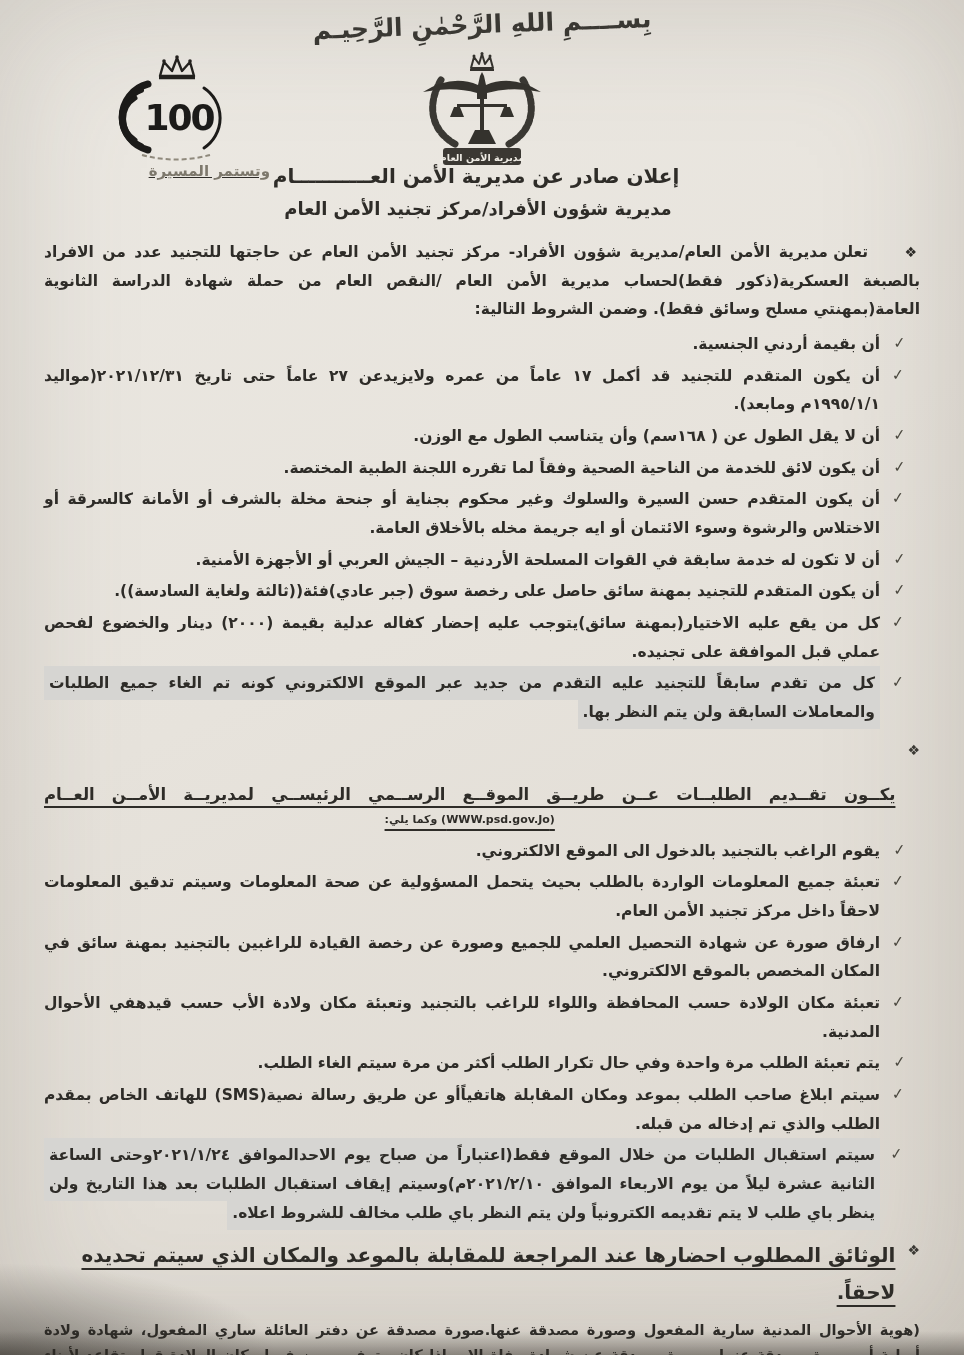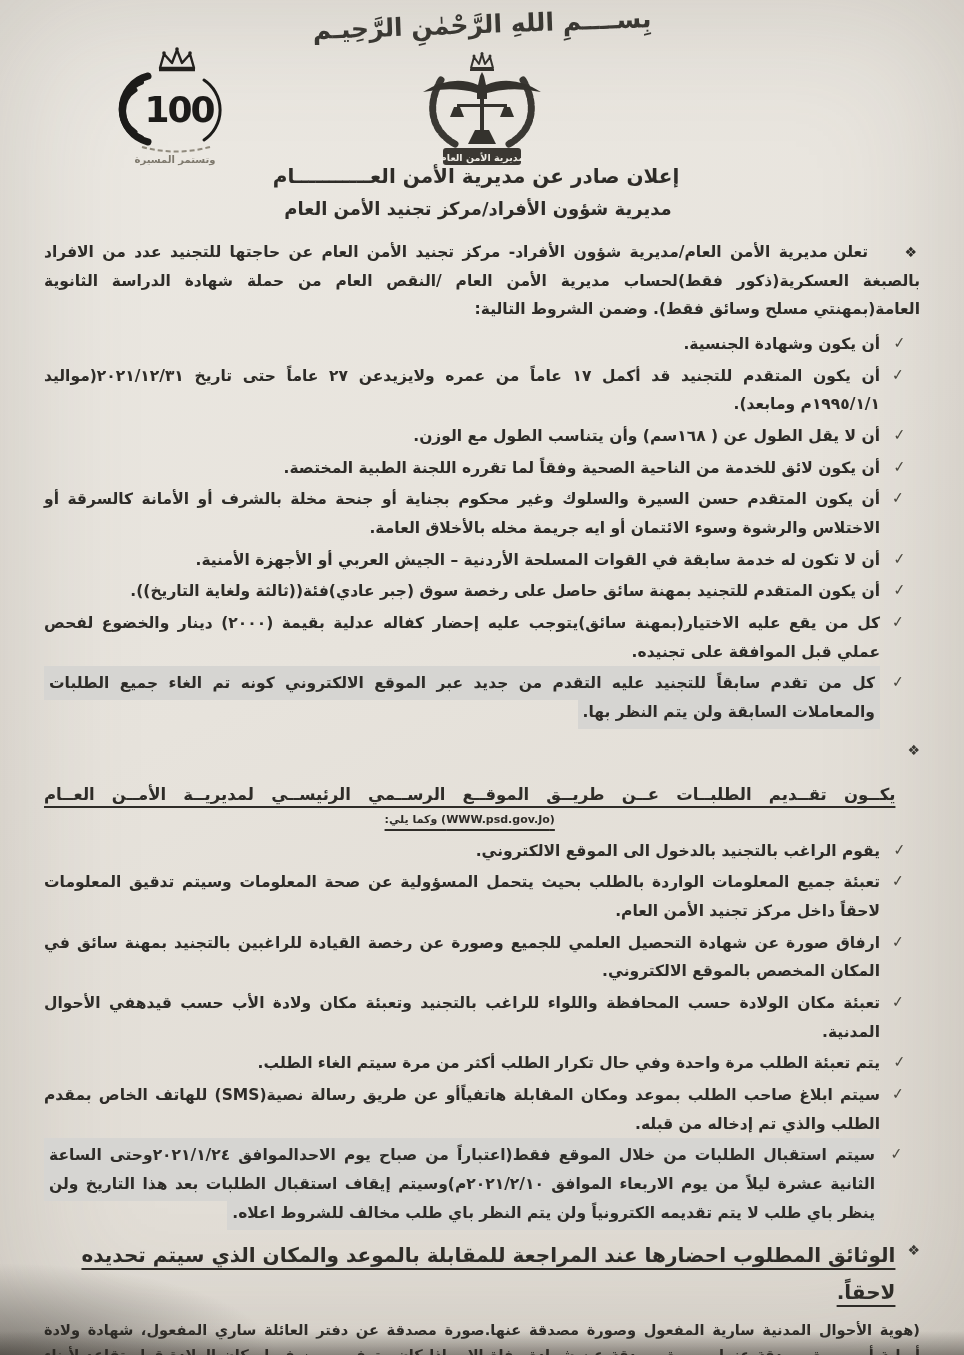--- a/index.html
+++ b/index.html
@@ -35,25 +35,26 @@
   .header { position: relative; height: 224px; }
   .bismillah {
     position: absolute; top: 4px; left: 0; right: 0;
     text-align: center;
     font-size: 25px; font-weight: 700;
     color: #3a3833;
     transform: rotate(-2deg);
     letter-spacing: 1px;
   }
   .centennial {
-    position: absolute; top: 40px; right: 650px; width: 190px;
-    text-align: center;
+    position: absolute; top: 48px; right: 650px; width: 190px;
+    text-align: right;
+    text-decoration: underline;
   }
   .centennial .tagline {
-    font-size: 10px; font-weight: 700; color: #7d786c;
+    font-size: 15px; font-weight: 700; color: #7d786c;
     letter-spacing: 3px; margin-top: 0px;
   }
   .emblem {
     position: absolute; top: 46px; left: 0; right: 0;
     display: flex; justify-content: center;
   }
   .doc-title {
     position: absolute; top: 158px; left: 0; right: 12px;
     text-align: center; font-size: 20px; font-weight: 700;
   }
@@ -174,21 +175,21 @@
     <div class="doc-subtitle">مديرية شؤون الأفراد/مركز تجنيد الأمن العام</div>
   </div>
 
   <div class="content">
 
     <p class="intro"><span class="diamond-inline">❖</span> <span>تعلن مديرية الأمن العام/مديرية شؤون الأفراد- مركز تجنيد الأمن العام عن حاجتها للتجنيد عدد من الافراد بالصبغة العسكرية(ذكور فقط)لحساب مديرية الأمن العام /النقص العام من حملة شهادة الدراسة الثانوية العامة(بمهنتي مسلح وسائق فقط). وضمن الشروط التالية:</span></p>
 
     <ul class="check-list">
       <li class="check-item">
         <span class="check-icon">✓</span>
-        <span class="check-text">أن يكون وشهادة الجنسية.</span>
+        <span class="check-text">أن بقيمة أردني الجنسية.</span>
       </li>
       <li class="check-item">
         <span class="check-icon">✓</span>
         <span class="check-text">أن يكون المتقدم للتجنيد قد أكمل ١٧ عاماً من عمره ولايزيدعن ٢٧ عاماً حتى تاريخ ٢٠٢١/١٢/٣١(مواليد ١٩٩٥/١/١م ومابعد).</span>
       </li>
       <li class="check-item">
         <span class="check-icon">✓</span>
         <span class="check-text">أن لا يقل الطول عن ( ١٦٨سم) وأن يتناسب الطول مع الوزن.</span>
       </li>
       <li class="check-item">
@@ -198,21 +199,21 @@
       <li class="check-item">
         <span class="check-icon">✓</span>
         <span class="check-text">أن يكون المتقدم حسن السيرة والسلوك وغير محكوم بجناية أو جنحة مخلة بالشرف أو الأمانة كالسرقة أو الاختلاس والرشوة وسوء الائتمان أو ايه جريمة مخله بالأخلاق العامة.</span>
       </li>
       <li class="check-item">
         <span class="check-icon">✓</span>
         <span class="check-text">أن لا تكون له خدمة سابقة في القوات المسلحة الأردنية – الجيش العربي أو الأجهزة الأمنية.</span>
       </li>
       <li class="check-item">
         <span class="check-icon">✓</span>
-        <span class="check-text">أن يكون المتقدم للتجنيد بمهنة سائق حاصل على رخصة سوق (جبر عادي)فئة((ثالثة ولغاية التاريخ)).</span>
+        <span class="check-text">أن يكون المتقدم للتجنيد بمهنة سائق حاصل على رخصة سوق (جبر عادي)فئة((ثالثة ولغاية السادسة)).</span>
       </li>
       <li class="check-item">
         <span class="check-icon">✓</span>
         <span class="check-text">كل من يقع عليه الاختيار(بمهنة سائق)يتوجب عليه إحضار كفاله عدلية بقيمة (٢٠٠٠) دينار والخضوع لفحص عملي قبل الموافقة على تجنيده.</span>
       </li>
       <li class="check-item">
         <span class="check-icon">✓</span>
         <span class="check-text"><span class="hl">كل من تقدم سابقاً للتجنيد عليه التقدم من جديد عبر الموقع الالكتروني كونه تم الغاء جميع الطلبات والمعاملات السابقة ولن يتم النظر بها.</span></span>
       </li>
     </ul>

